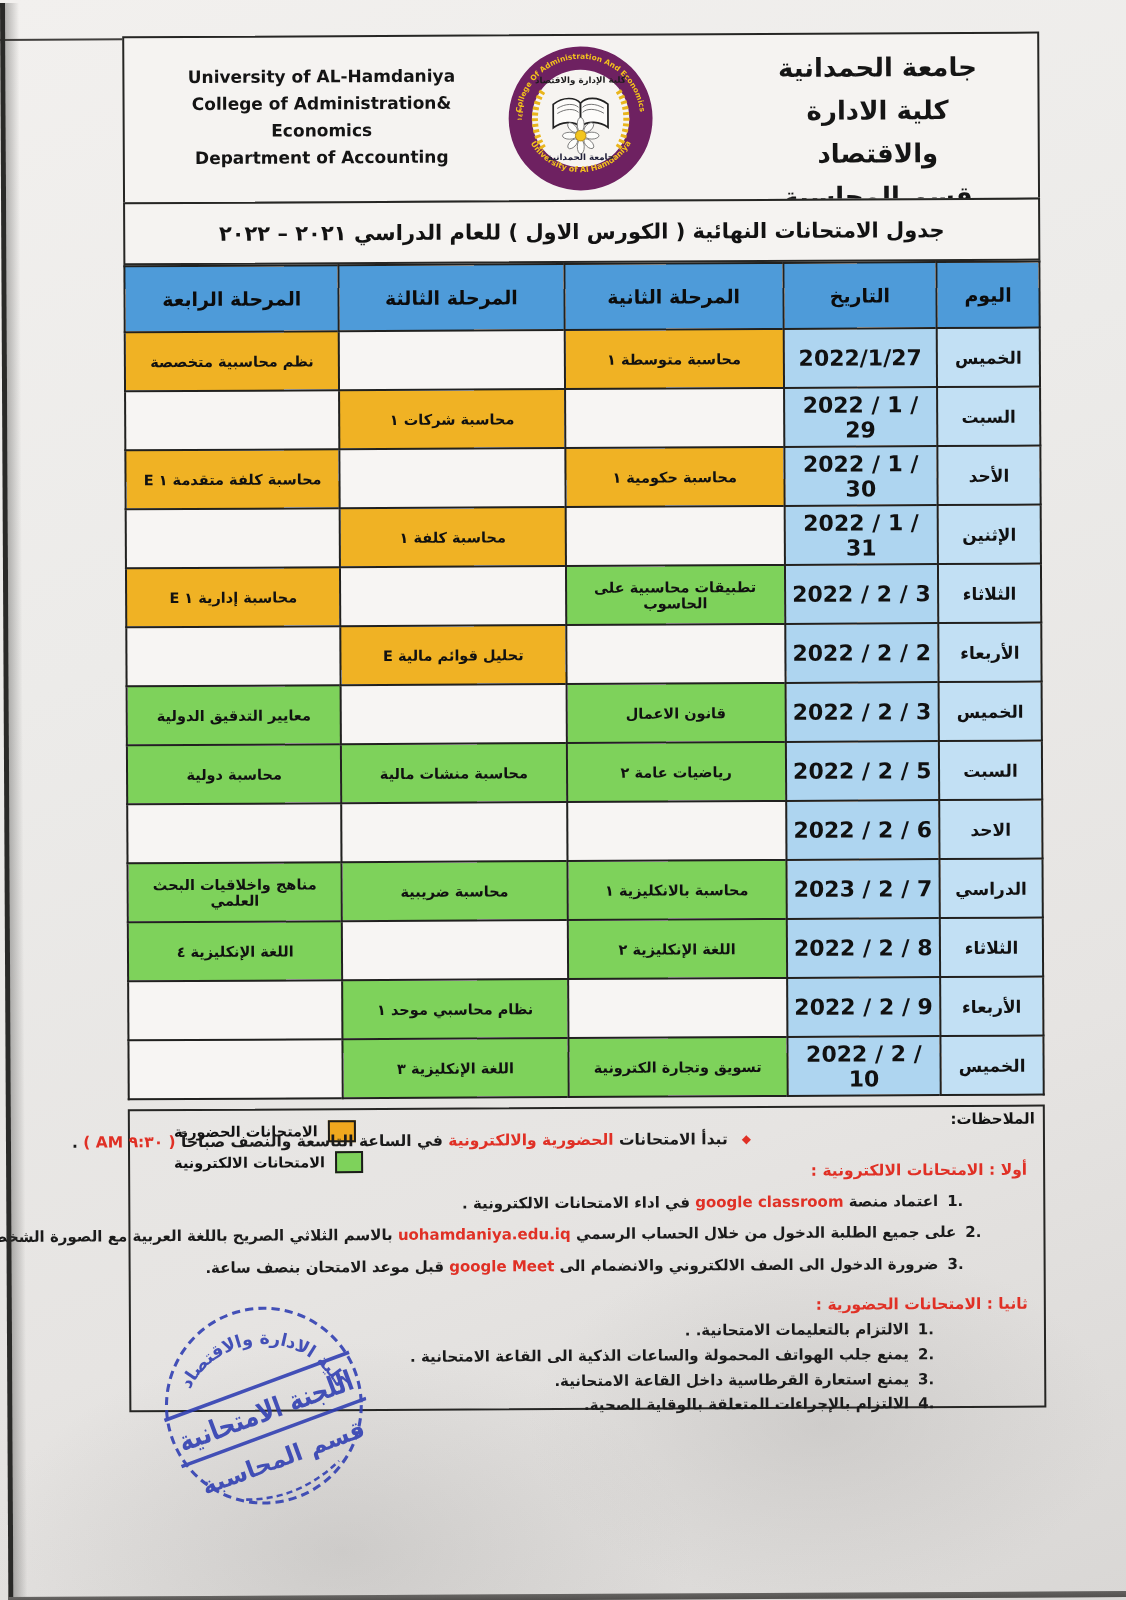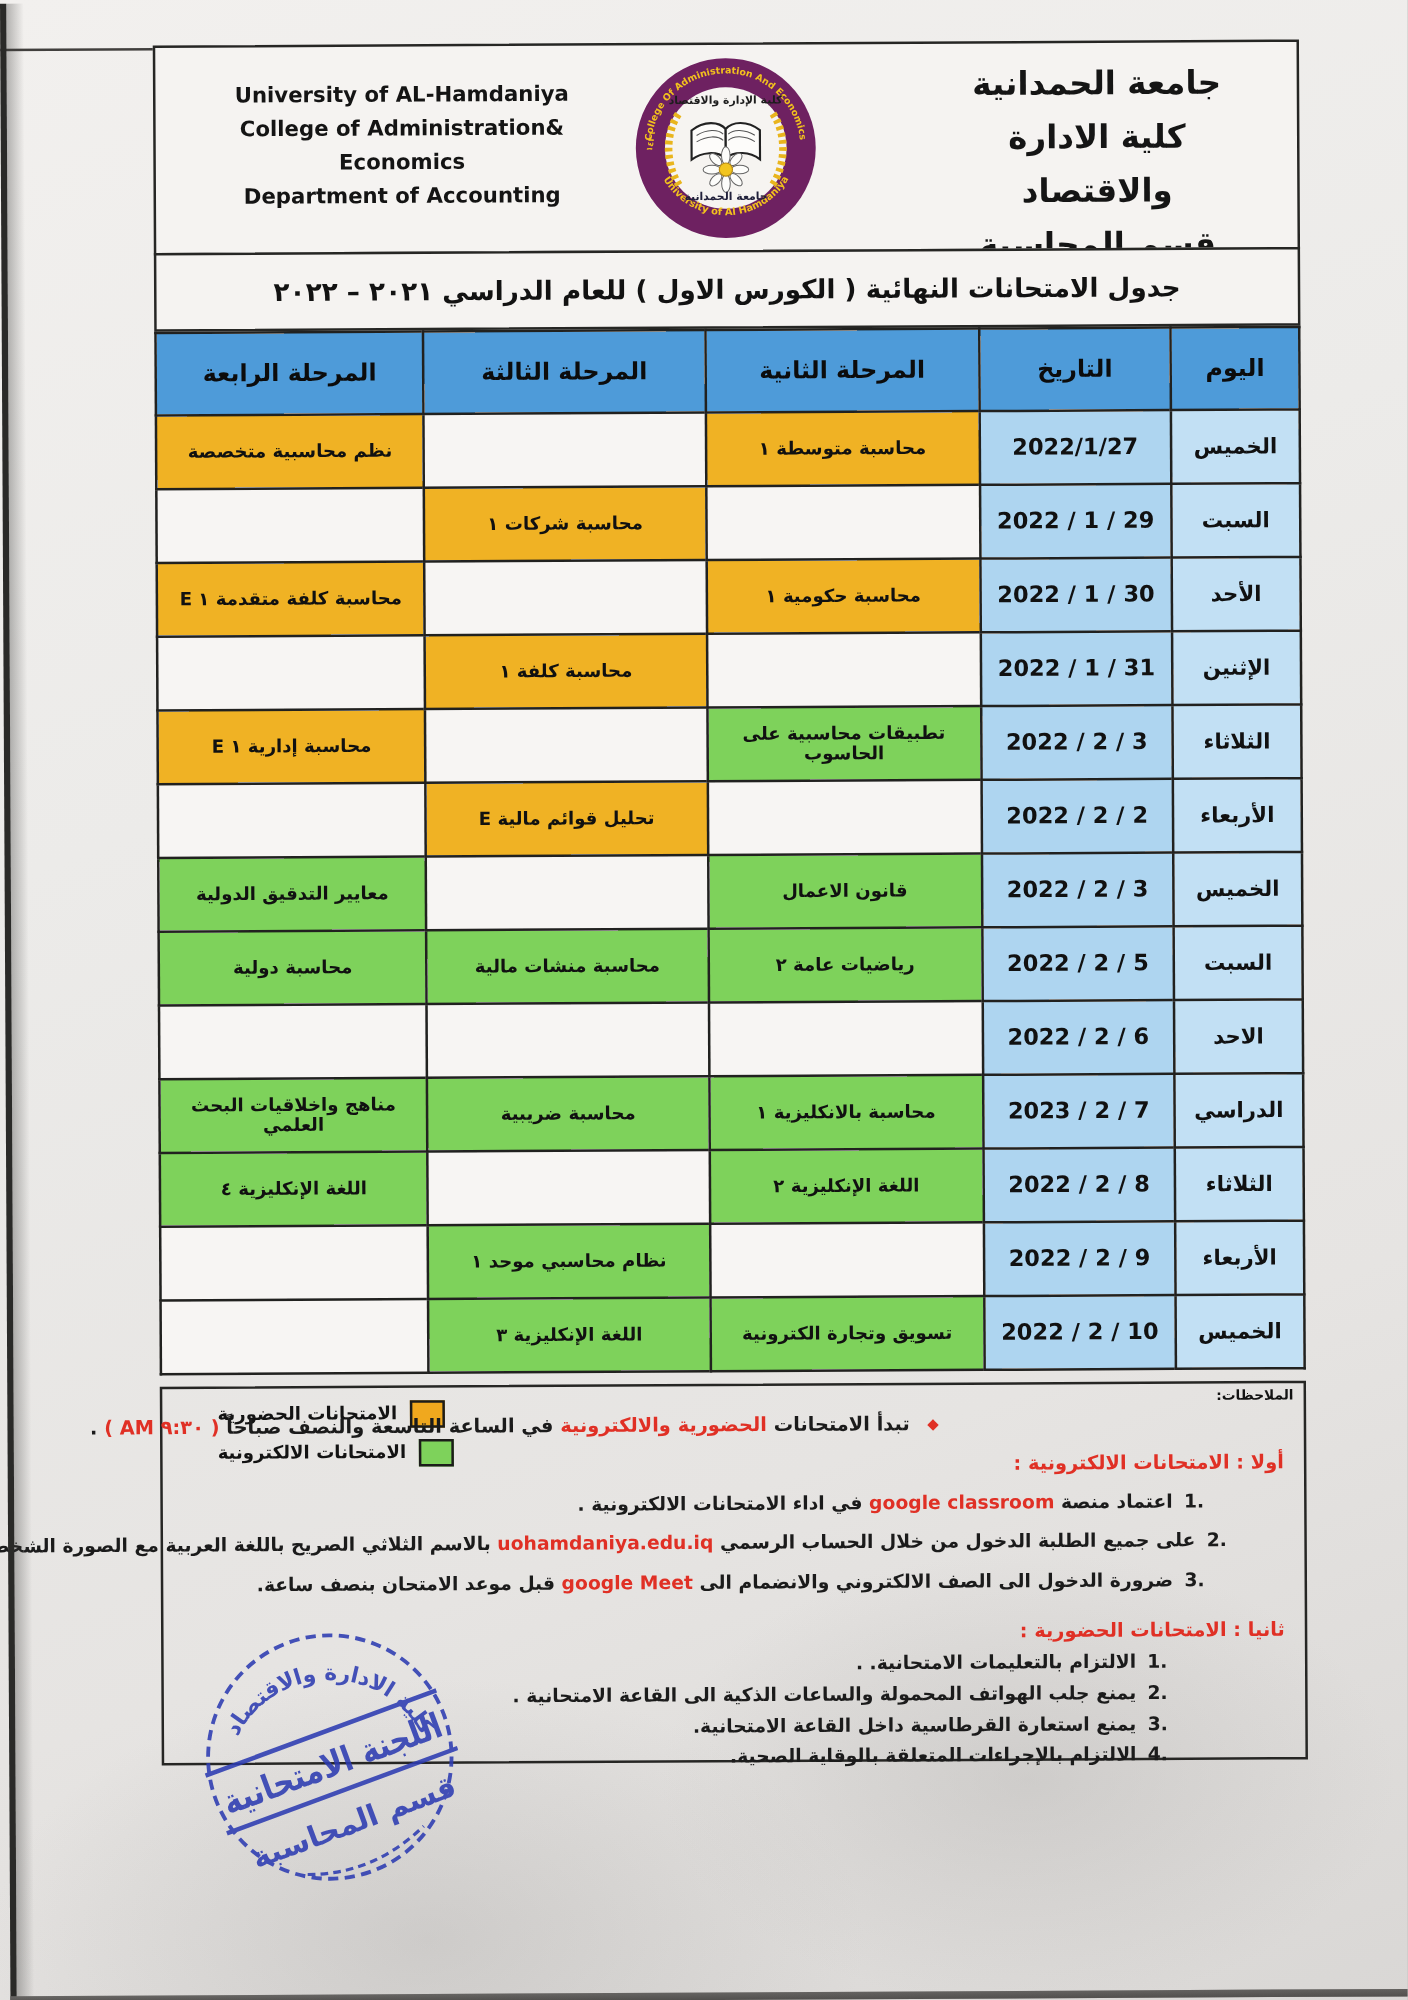--- a/index.html
+++ b/index.html
@@ -34,30 +34,30 @@
         display:flex;align-items:center;justify-content:center;}
   .title-box .t{direction:rtl;font-weight:bold;font-size:21px;color:#121212;}
 
   
   .table-wrap{position:absolute;left:122px;top:263px;width:917px;}
   table{border-collapse:collapse;table-layout:fixed;width:917px;direction:rtl;}
   th,td{border:2px solid #21211f;padding:0 4px;overflow:hidden;}
   th{background:#4e9bd9;height:64px;font-size:19px;font-weight:bold;color:#0c0c0c;text-align:center;}
   td{height:57px;text-align:center;font-weight:bold;color:#111;}
   .c-day{background:#c2e0f4;font-size:17px;}
-  .c-date{background:#aed5f0;font-size:18px;}
+  .c-date{background:#aed5f0;font-size:22px;}
   .c-date span{direction:ltr;unicode-bidi:isolate;}
   .cell-present{background:#f0b224;font-size:14.5px;}
   .cell-electronic{background:#7ed25b;font-size:14.5px;}
   .cell-empty{background:#f7f5f3;}
 
   
   .notes-box{position:absolute;left:122px;top:1107px;width:917px;height:303px;
         border:2px solid #262624;box-sizing:border-box;}
-  .notes-label{position:absolute;top:3px;right:8px;direction:rtl;font-weight:bold;font-size:11px;color:#131313;text-align:center;}
+  .notes-label{position:absolute;top:3px;right:8px;direction:rtl;font-weight:bold;font-size:15px;color:#131313;text-align:center;}
   .legend{position:absolute;left:44px;top:10px;display:flex;flex-direction:column;align-items:flex-start;gap:9px;}
   .lrow{display:flex;direction:rtl;align-items:center;gap:10px;}
   .swatch{width:28px;height:22px;border:2px solid #1c1c1a;box-sizing:border-box;}
   .llabel{font-weight:bold;font-size:14.5px;color:#131313;}
   .nl{position:absolute;direction:rtl;white-space:nowrap;font-weight:bold;font-size:15px;color:#1b1b1b;}
   .nl .red{color:#e03025;}
   .nl .num{direction:ltr;unicode-bidi:isolate;margin-left:9px;}
   .diamond{color:#e03025;font-size:12px;margin-left:14px;vertical-align:1px;}
   .intro{top:22px;right:292px;font-size:15.5px;}
   .sec-title{font-size:15.5px;color:#e03025;}

